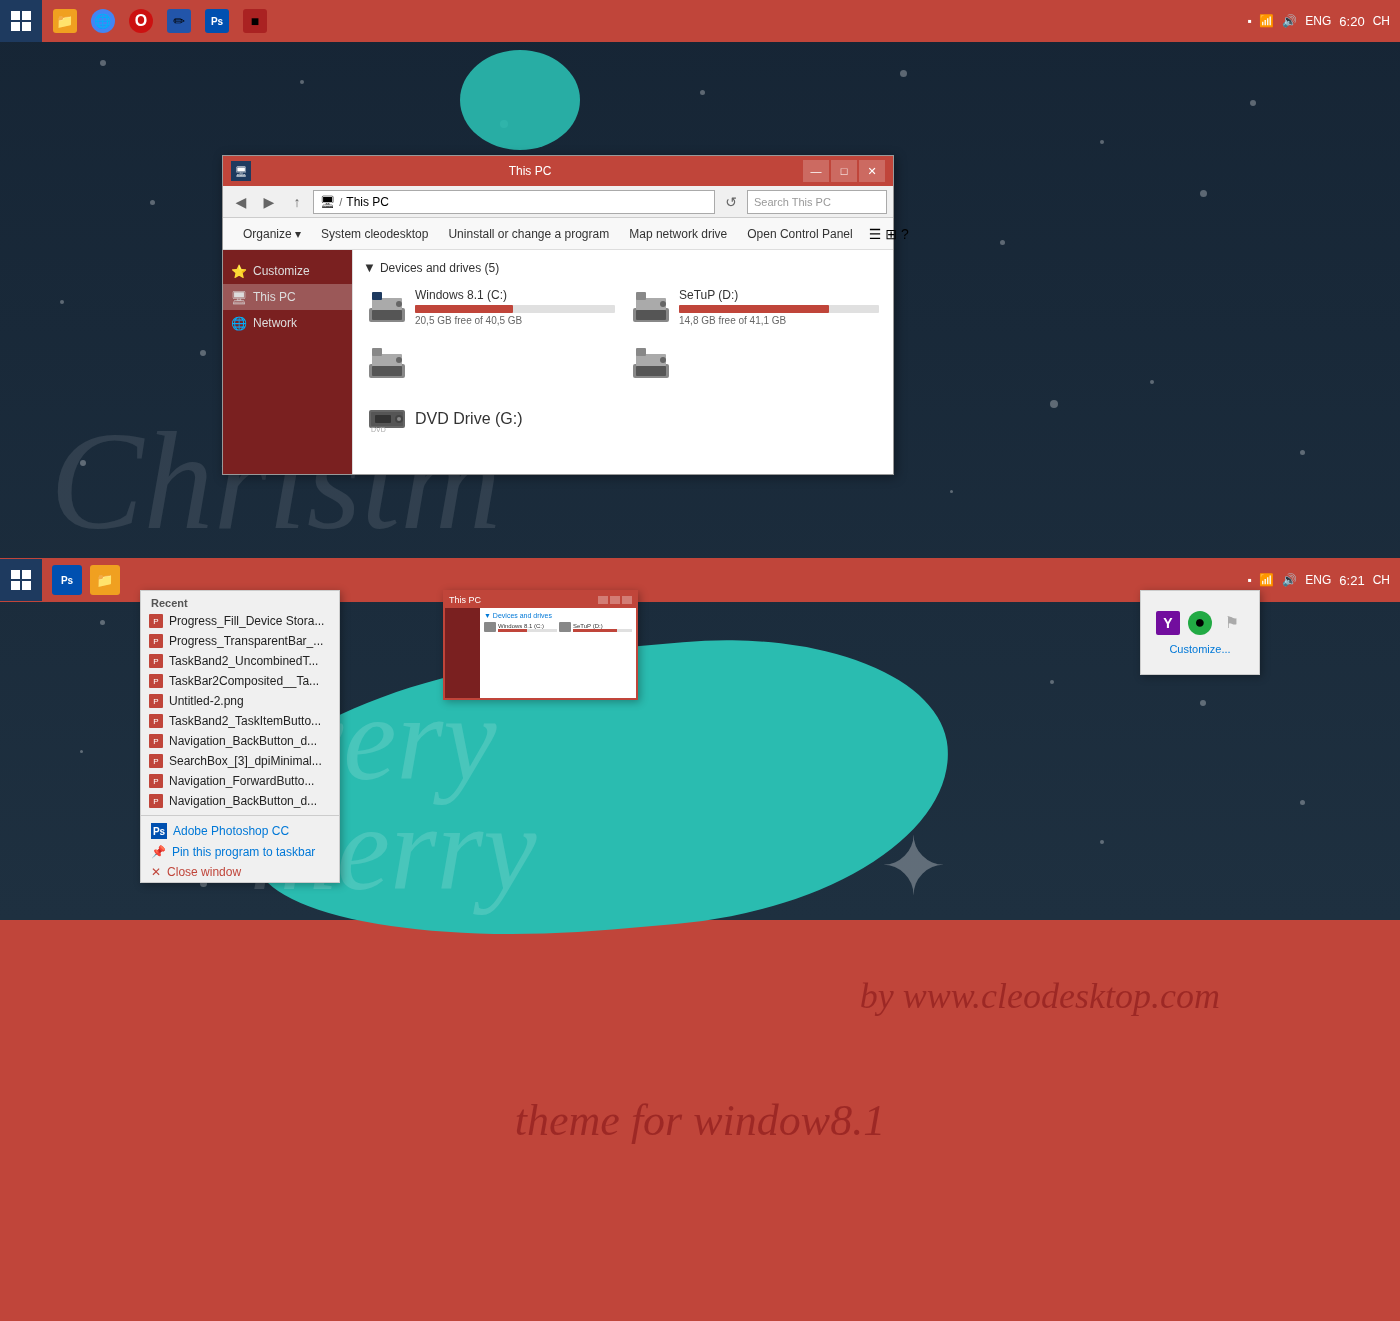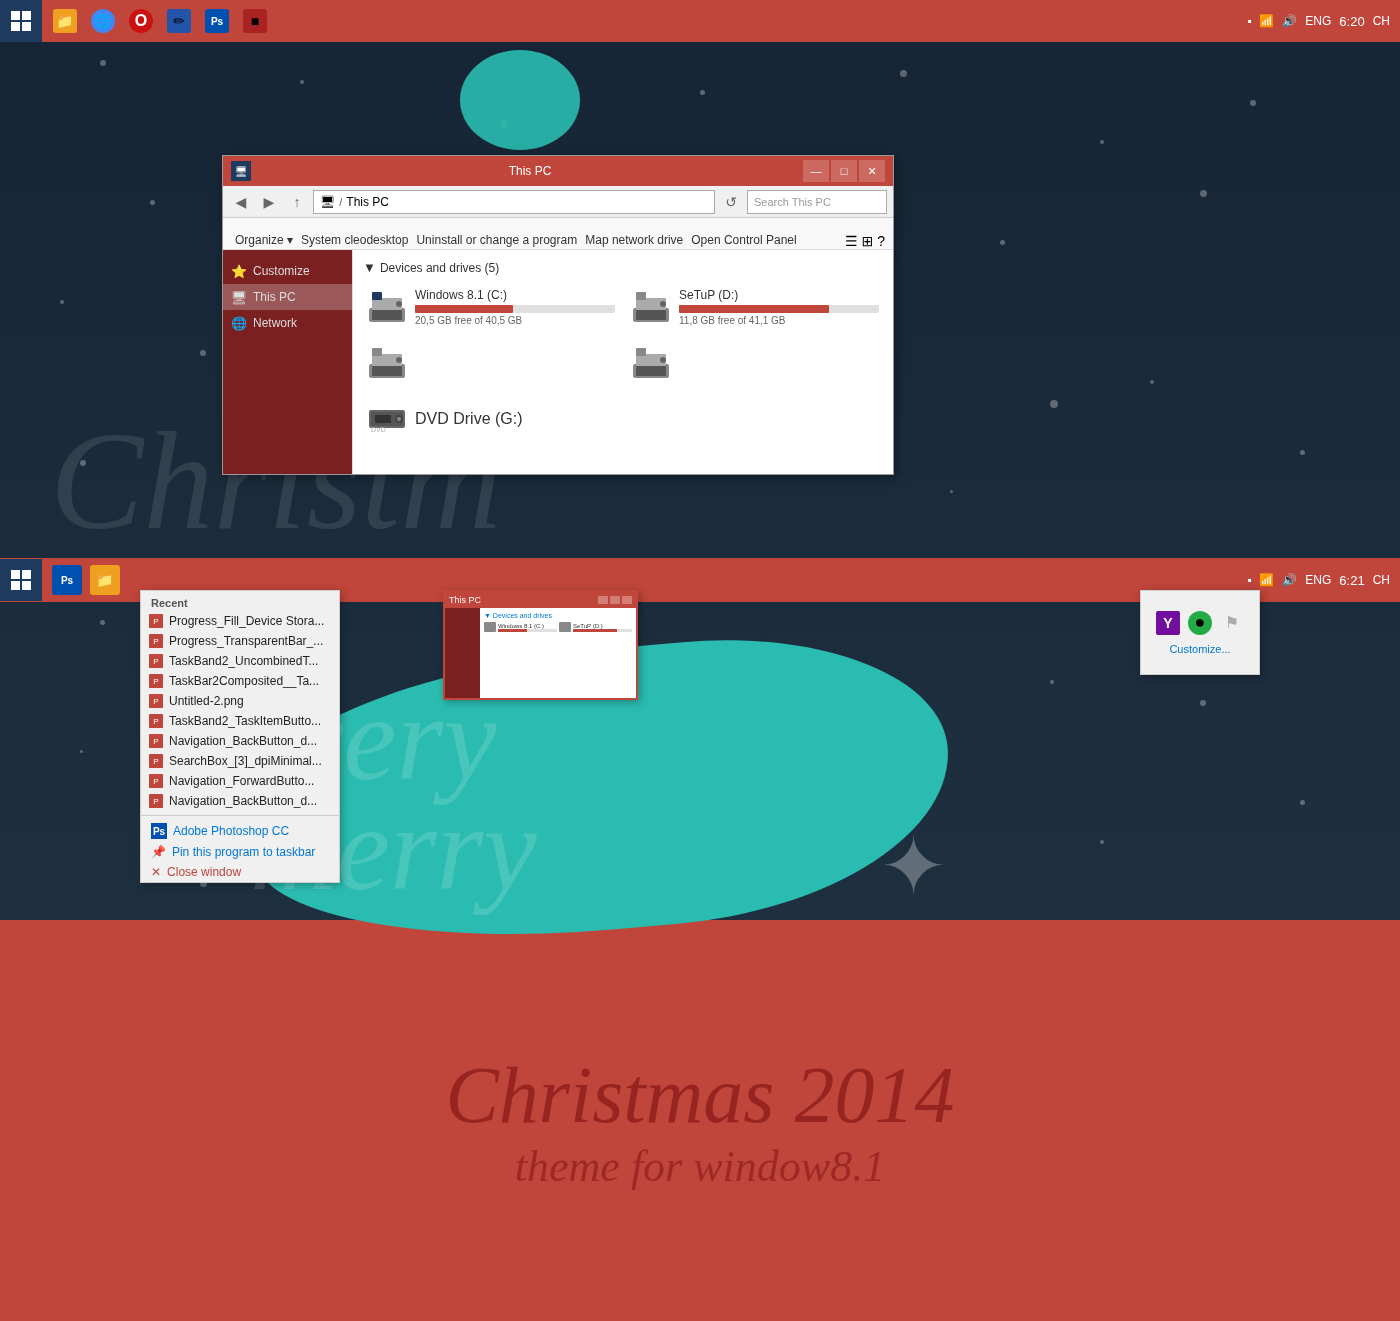--- a/index.html
+++ b/index.html
@@ -57,21 +57,21 @@
       flex: 1; height: 24px; border: 1px solid #aaa; background: white;
       display: flex; align-items: center; padding: 0 6px; font-size: 12px; gap: 4px;
     }
     .search-box {
       width: 140px; height: 24px; border: 1px solid #aaa; background: white;
       display: flex; align-items: center; padding: 0 6px; font-size: 11px; color: #999;
     }
 
     .explorer-ribbon {
       height: 32px; background: #f8f8f8; border-bottom: 1px solid #ddd;
-      display: flex; align-items: flex-end; padding: 0 8px; font-size: 12px;
+      display: flex; align-items: center; padding: 0 16px; gap: 12px; font-size: 12px;
     }
     .ribbon-btn {
       color: #333; cursor: pointer; padding: 2px 4px; white-space: nowrap;
     }
 
     .explorer-body { display: flex; height: calc(100% - 94px); }
 
     .sidebar {
       width: 130px; background: #7a2020; border-right: 1px solid #ddd;
       padding: 8px 0;
@@ -206,22 +206,22 @@
 
 <div class="dot" style="width:5px;height:5px;top:620px;left:100px;"></div>
 <div class="dot" style="width:4px;height:4px;top:680px;left:1050px;"></div>
 <div class="dot" style="width:6px;height:6px;top:700px;left:1200px;"></div>
 <div class="dot" style="width:3px;height:3px;top:750px;left:80px;"></div>
 <div class="dot" style="width:5px;height:5px;top:800px;left:1300px;"></div>
 <div class="dot" style="width:4px;height:4px;top:840px;left:1100px;"></div>
 <div class="dot" style="width:7px;height:7px;top:880px;left:200px;"></div>
 
 <div class="footer-section">
-  <div style="font-family:Georgia,'Times New Roman',serif;font-style:italic;font-size:80px;color:#8b1a1a;opacity:0.75;text-align:center;">Christmas 2014</div>
   <div style="font-family:Georgia,'Times New Roman',serif;font-style:italic;font-size:44px;color:#8b1a1a;opacity:0.65;text-align:center;">theme for window8.1</div>
+  <div style="position:absolute;right:180px;top:55px;font-family:Georgia,'Times New Roman',serif;font-style:italic;font-size:36px;color:#8b1a1a;opacity:0.65;">by www.cleodesktop.com</div>
 </div>
 
 <div class="taskbar-top" style="z-index:200;">
 
   <div class="tb-start">
     <div class="tb-start-icon">
       <div></div>
         <div></div>
         <div></div>
         <div></div>
@@ -351,21 +351,21 @@
               <rect x="5" y="8" width="30" height="12" rx="1" fill="#aaa"></rect>
               <rect x="5" y="2" width="10" height="8" rx="1" fill="#888"></rect>
               <circle cx="32" cy="14" r="3" fill="#666"></circle>
             </svg>
           </div>
           <div class="drive-info">
             <div class="drive-name">SeTuP (D:)</div>
             <div class="drive-bar-bg">
                 <div class="drive-bar low" style="width:75%;"></div>
               </div>
-            <div class="drive-space">11,8 GB free of 41,1 GB</div>
+            <div class="drive-space">14,8 GB free of 41,1 GB</div>
           </div>
         </div>
 
         <div class="drive-item">
           <div class="drive-icon">
             <svg width="40" height="34" viewBox="0 0 40 34">
               <rect x="2" y="18" width="36" height="14" rx="2" fill="#888"></rect>
               <rect x="5" y="20" width="30" height="10" rx="1" fill="#555"></rect>
               <rect x="5" y="8" width="30" height="12" rx="1" fill="#aaa"></rect>
               <rect x="5" y="2" width="10" height="8" rx="1" fill="#888"></rect>

